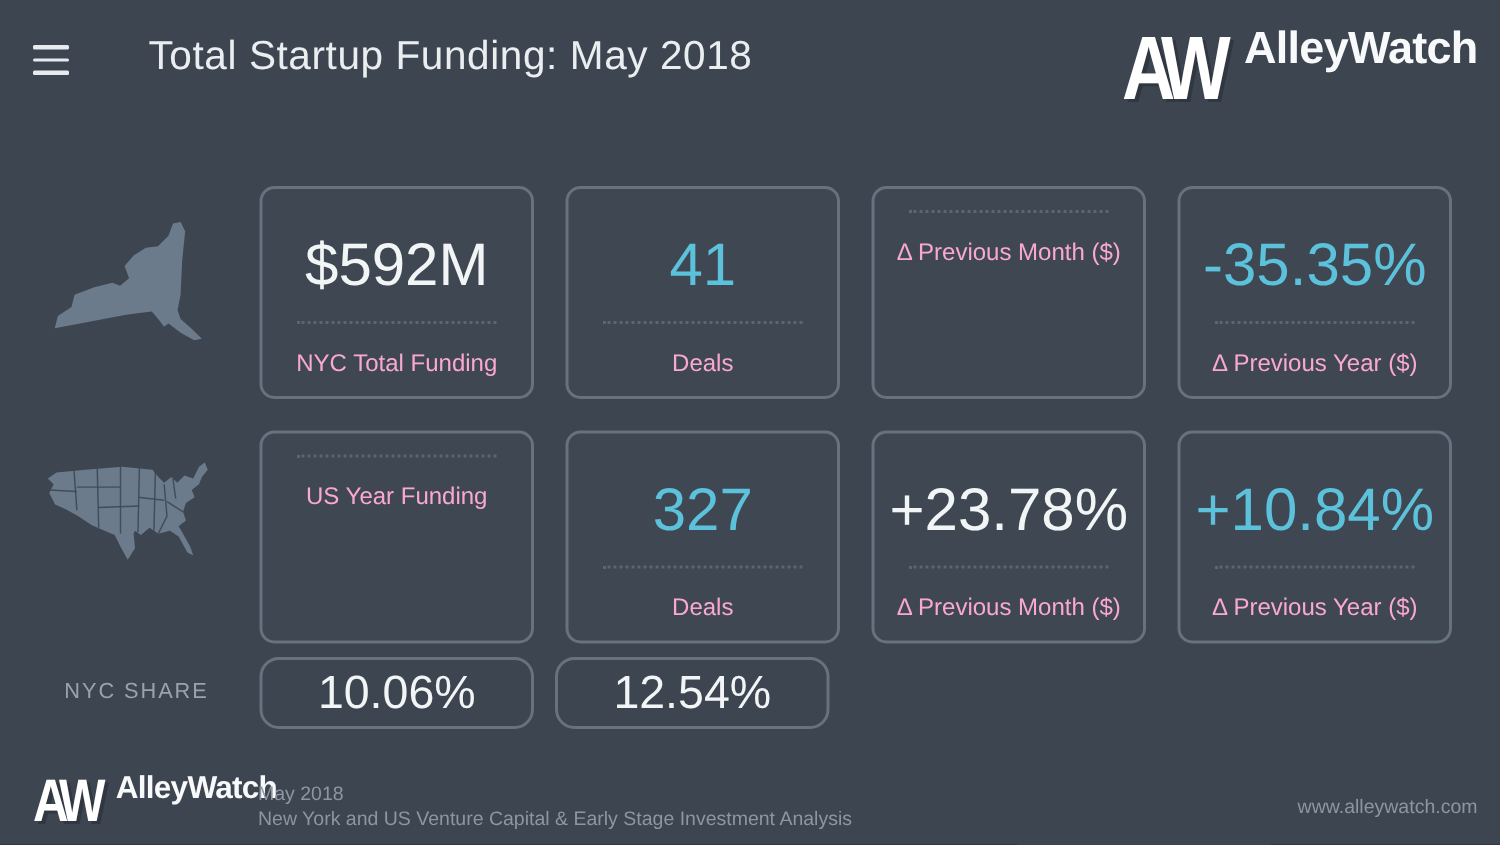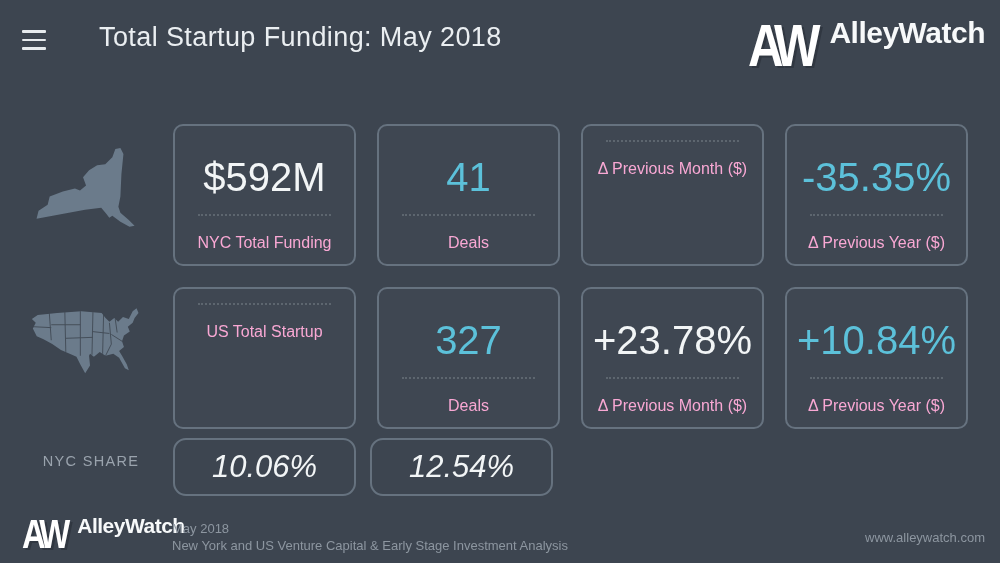--- a/index.html
+++ b/index.html
@@ -54,24 +54,24 @@
   .card-value.accent { color:#5cc1da; }
   .card-divider { width:80%; border-top:2px dotted #5d666f; }
   .card-label { margin-top:18px; font-size:16px; color:#f9a8d4; white-space:nowrap; }
 
   
   .share-label {
     position:absolute; left:25px; top:453px; width:132px; text-align:center;
     font-size:14.5px; letter-spacing:1.3px; color:#9aa3ad;
   }
   .pill {
-    position:absolute; top:438px; width:183px; height:58px;
+    position:absolute; top:438px; width:183px; height:48px;
     border:2px solid #66727f; border-radius:13px;
     display:flex; align-items:center; justify-content:center;
-    font-size:31px; font-weight:300; color:#f2f5f6;font-style:italic;
+    font-size:31px; font-weight:300; color:#f2f5f6;
   }
   .pill-1 { left:173px; }
   .pill-2 { left:370px; }
 
   
   .logo-footer { position:absolute; left:22px; top:514px; height:42px; }
   .logo-footer .aw-mark { font-size:40px; }
   .logo-footer .logo-name { font-size:21px; margin-left:2px; }
   .footer-text { position:absolute; left:172px; top:520px; font-size:13px; color:#8d96a0; line-height:17px; }
   .footer-site {
@@ -136,21 +136,21 @@
       <div class="card-label">Δ Previous Month ($)</div>
     </div>
     <div class="card">
       <div class="card-value accent">-35.35%</div>
       <div class="card-divider"></div>
       <div class="card-label">Δ Previous Year ($)</div>
     </div>
 
     <div class="card">
       <div class="card-divider"></div>
-      <div class="card-label">US Total Startup</div>
+      <div class="card-label">US Year Funding</div>
     </div>
     <div class="card">
       <div class="card-value accent">327</div>
       <div class="card-divider"></div>
       <div class="card-label">Deals</div>
     </div>
     <div class="card">
       <div class="card-value">+23.78%</div>
       <div class="card-divider"></div>
       <div class="card-label">Δ Previous Month ($)</div>

